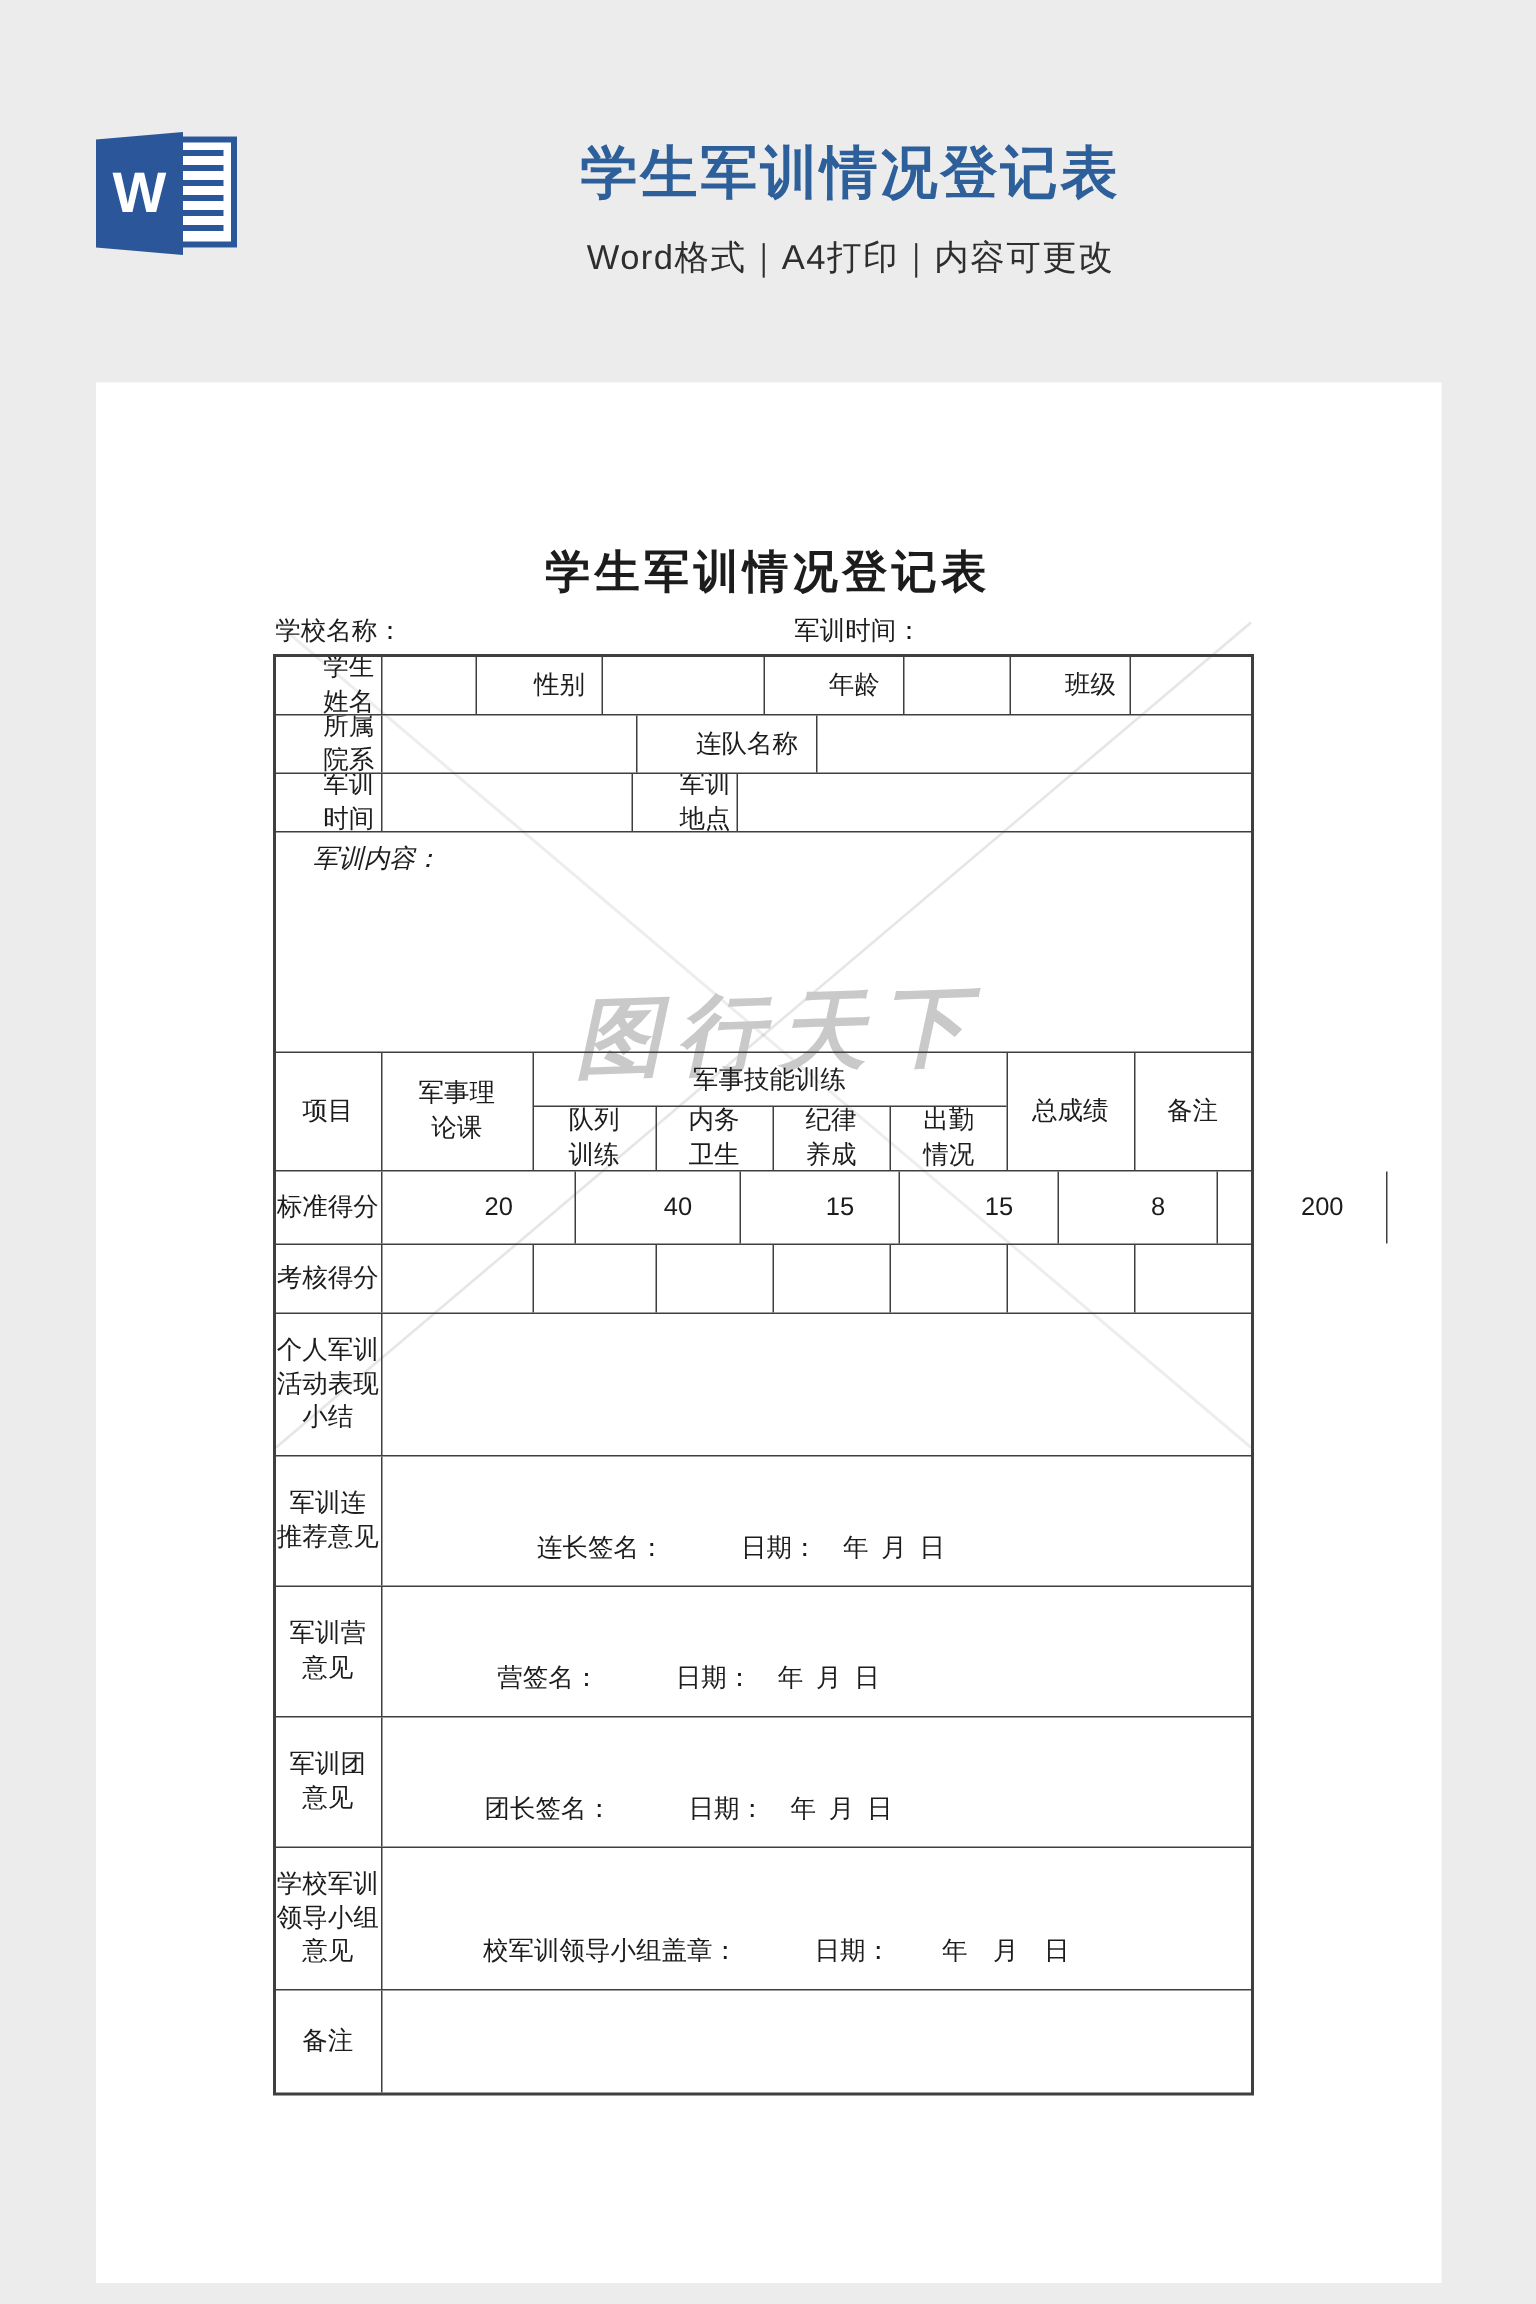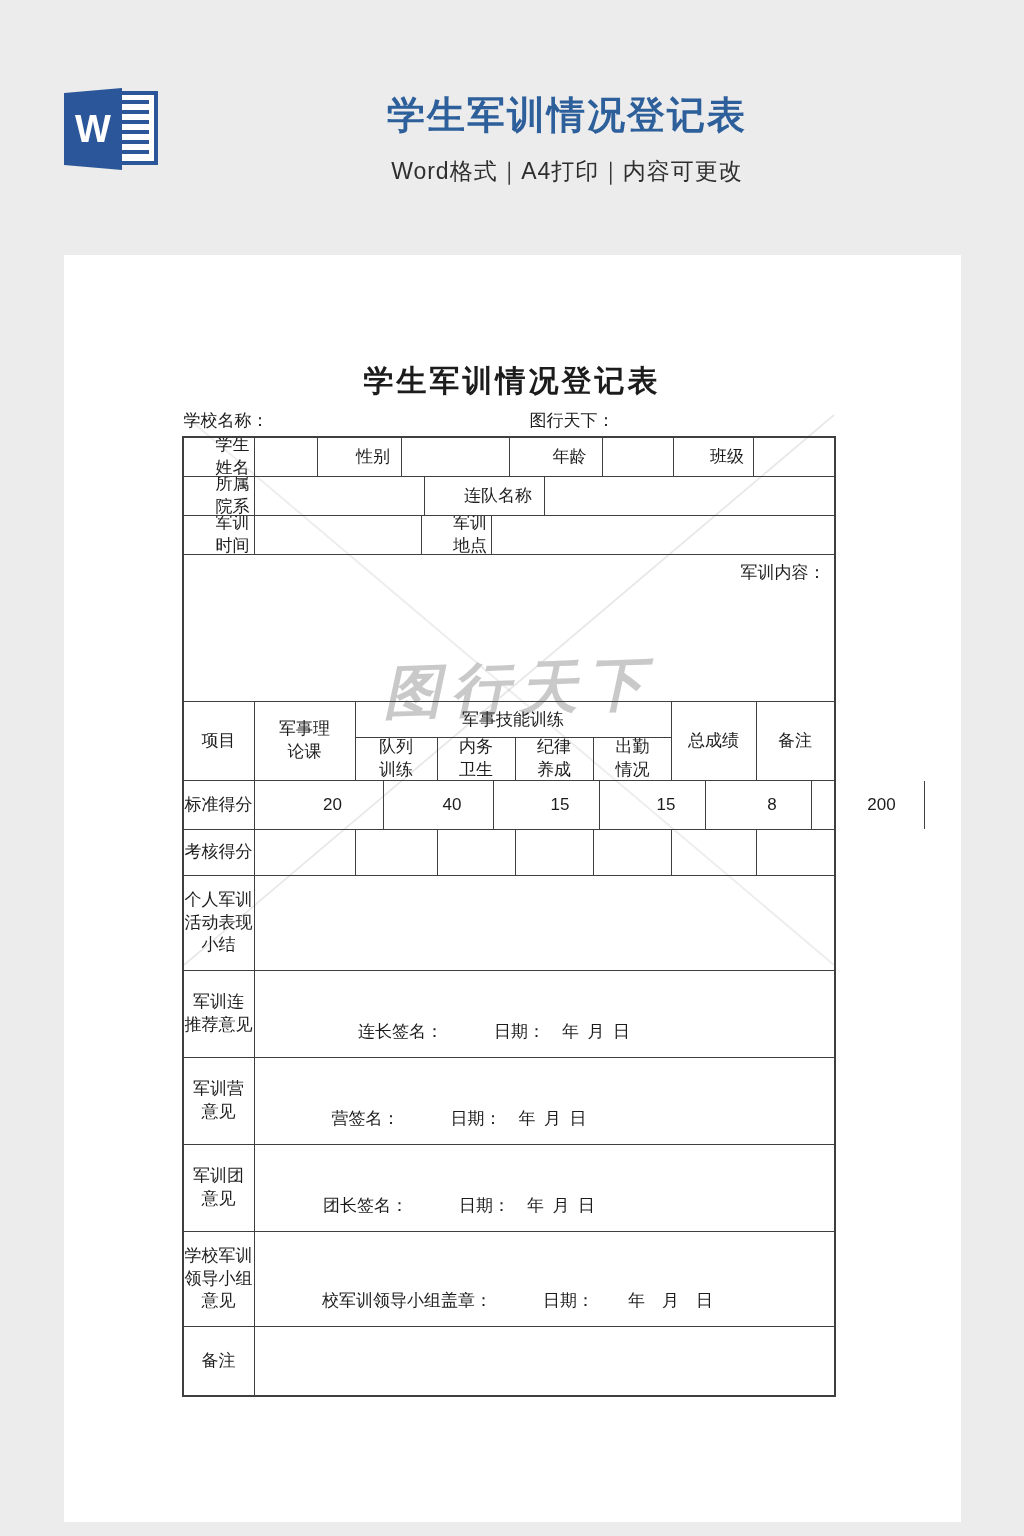--- a/index.html
+++ b/index.html
@@ -42,21 +42,21 @@
      box-sizing:content-box;z-index:1;background:transparent;}
   .tr{display:flex;border-bottom:1px solid #3f3f3f;}
   .tr:last-child{border-bottom:none;}
   .td{box-sizing:border-box;border-right:1px solid #3f3f3f;
      display:flex;align-items:center;justify-content:center;
      font-size:17px;line-height:1.35;text-align:center;white-space:pre-line;
      overflow:hidden;flex:0 0 auto;}
   .td.last{border-right:none;}
   .h38{height:38px;padding-left:28px;} .h146{height:146px;} .h48{height:48px;} .h45{height:45px;}
   .h86{height:86px;} .h94{height:94px;} .h68{height:68px;}
-  .content-cell{align-items:flex-start;justify-content:flex-end;padding:7px 8px;text-align:left;}
+  .content-cell{align-items:flex-start;justify-content:flex-start;padding:7px 25px;text-align:left;font-style:italic;}
   .grp{display:flex;flex-direction:column;border-right:1px solid #3f3f3f;box-sizing:border-box;flex:0 0 auto;}
   .grp-top{height:36px;border-bottom:1px solid #3f3f3f;display:flex;align-items:center;justify-content:center;font-size:17px;}
   .grp-bottom{display:flex;height:42px;}
   .grp-bottom .td{height:42px;}
   .num{font-family:"Liberation Sans","DejaVu Sans",sans-serif;font-size:17px;margin-left:28px;}
   .op-content{position:relative;}
   .sig{position:absolute;bottom:13px;left:0;right:0;text-align:center;font-size:17px;white-space:pre;}
   .sig.r-sm{padding-right:100px;}
   .sig.r-lg{padding-right:170px;}
   .sig.r-md{padding-right:53px;}
@@ -85,21 +85,21 @@
     <line x1="120" y1="160" x2="770" y2="710" stroke="#000" stroke-opacity="0.07" stroke-width="2"></line>
     <line x1="770" y1="160" x2="120" y2="710" stroke="#000" stroke-opacity="0.07" stroke-width="2"></line>
     <line x1="120" y1="710" x2="770" y2="160" stroke="#000" stroke-opacity="0.04" stroke-width="1"></line>
   </svg>
   <div class="wm-logo">图行天下</div>
 
   <div class="doc-title">学生军训情况登记表</div>
 
   <div class="pre-row">
     <span class="pre-school">学校名称：</span>
-    <span class="pre-time">图行天下：</span>
+    <span class="pre-time">军训时间：</span>
   </div>
 
   <div class="tbl">
 
     <div class="tr">
       <div class="td h38" style="width:71px">学生姓名</div>
       <div class="td h38" style="width:63px"></div>
       <div class="td h38" style="width:84px">性别</div>
       <div class="td h38" style="width:108px"></div>
       <div class="td h38" style="width:93px">年龄</div>

